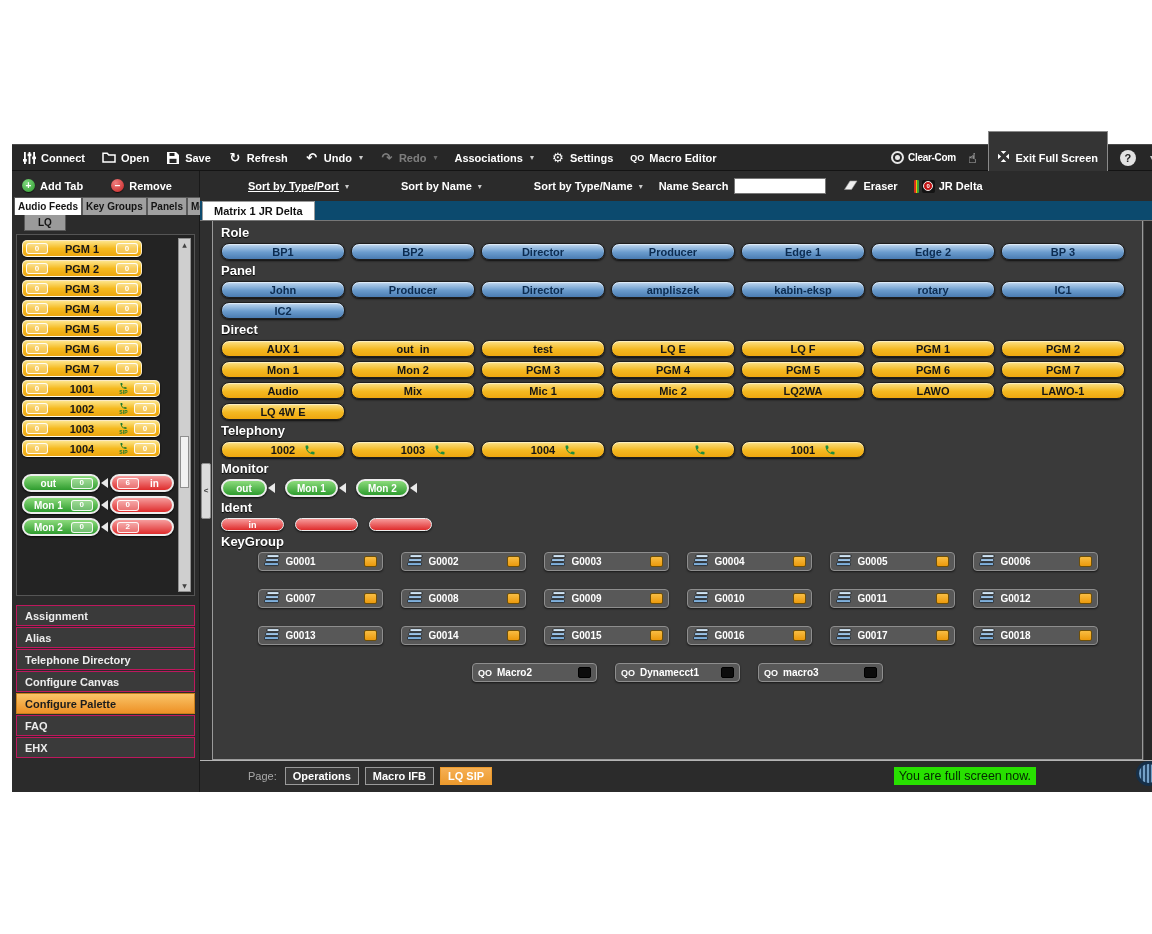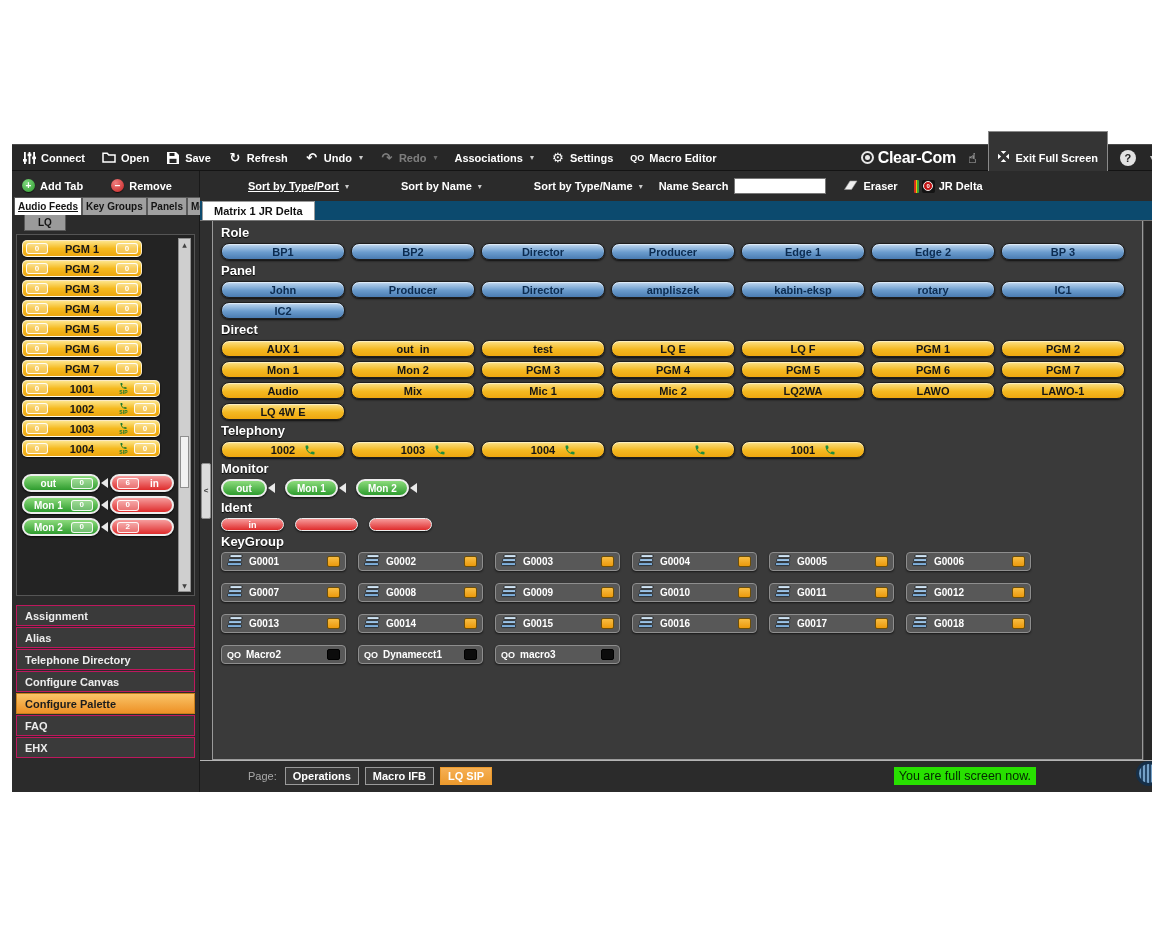--- a/index.html
+++ b/index.html
@@ -8,41 +8,41 @@
   .app { position: absolute; top: 144px; left: 12px; width: 1152px; height: 648px; background: #2f2f2f; display: flex; flex-direction: column; }
 
   
   .toolbar { height: 27px; background: #272727; border-top: 1px solid #4a4a4a; border-bottom: 1px solid #141414; display: flex; align-items: center; gap: 17px; padding: 0 10px; color: #fff; font-size: 11px; font-weight: bold; flex: none; }
   .tb-item { display: flex; align-items: center; gap: 5px; cursor: pointer; white-space: nowrap; }
   .tb-item.disabled { opacity: .4; }
   .ticon { display: inline-flex; align-items: center; justify-content: center; width: 14px; }
   .uglyph { font-family: "DejaVu Sans", sans-serif; font-size: 13px; line-height: 1; font-weight: bold; }
   .chev { font-family: "DejaVu Sans", sans-serif; font-size: 8px; color: #ccc; margin-left: 2px; }
   .tb-right { margin-left: auto; display: flex; align-items: center; gap: 12px; }
-  .brand { display: flex; align-items: center; gap: 4px; font-size: 16px; font-weight: bold; font-family: "Liberation Sans", sans-serif; letter-spacing: -.3px; }
+  .brand { display: flex; align-items: center; gap: 4px; font-size: 10px; font-weight: bold; font-family: "Liberation Sans", sans-serif; letter-spacing: -.3px; }
   .brand-circle { width: 13px; height: 13px; border-radius: 50%; border: 2px solid #e8e8e8; position: relative; }
   .brand-circle::after { content: ""; position: absolute; inset: 2px; border-radius: 50%; background: #e8e8e8; }
   .hand { font-family: "DejaVu Sans", sans-serif; font-size: 14px; color: #fff; }
   .exit-btn { display: flex; align-items: center; gap: 6px; border: 1px solid #8a8a8a; background: #343434; padding: 19px 9px; font-size: 11px; font-weight: bold; }
   .help-circle { width: 16px; height: 16px; border-radius: 50%; background: #e2e2e2; color: #222; font-size: 11px; font-weight: bold; display: flex; align-items: center; justify-content: center; }
 
   
   .body { flex: 1; display: flex; min-height: 0; }
   .sidebar { width: 188px; flex: none; background: #2b2b2b; border-right: 1px solid #191919; display: flex; flex-direction: column; padding-top: 5px; }
   .main { flex: 1; min-width: 0; display: flex; flex-direction: column; }
 
   
   .sb-actions { display: flex; gap: 28px; align-items: center; padding: 3px 10px 5px; color: #fff; font-size: 11px; font-weight: bold; }
   .sb-action { display: flex; align-items: center; gap: 5px; cursor: pointer; }
   .circle-icon { width: 13px; height: 13px; border-radius: 50%; color: #fff; font-size: 10px; font-weight: bold; display: inline-flex; align-items: center; justify-content: center; line-height: 1; box-shadow: 0 1px 1px #000a; }
   .circle-icon.add { background: radial-gradient(circle at 35% 30%, #7ed87e, #2d9a2d); }
   .circle-icon.rem { background: radial-gradient(circle at 35% 30%, #f08080, #c52020); }
   .sb-tabs { display: flex; padding-left: 2px; }
   .sb-tab { background: #a0a0a0; color: #141414; font-size: 10px; font-weight: bold; padding: 3px 3px; border: 1px solid #5a5a5a; border-bottom: none; white-space: nowrap; cursor: pointer; }
-  .sb-tab.active { background: #fff; text-decoration: underline; }
+  .sb-tab.active { background: #fff; }
   .sb-subtabs { display: flex; padding-left: 12px; }
   .sb-subtab { background: #9a9a9a; color: #141414; font-size: 10px; font-weight: bold; padding: 2px 13px; border: 1px solid #5a5a5a; border-top: none; cursor: pointer; }
   .sb-list { margin: 3px 4px 0; height: 362px; flex: none; background: #232323; border: 1px solid #555; position: relative; padding: 5px 20px 5px 5px; }
   .feed { width: 120px; height: 17px; margin-bottom: 3px; border-radius: 5px; background: linear-gradient(#fce489, #f5ba20 50%, #eda60d); border: 1px solid rgba(255,255,255,.75); box-shadow: 0 1px 2px #000c; display: flex; align-items: center; gap: 3px; padding: 0 3px; color: #181818; font-size: 11px; font-weight: bold; cursor: pointer; }
   .feed.sip { width: 138px; }
   .count-box { min-width: 22px; height: 11px; border: 1px solid rgba(255,255,255,.9); background: rgba(255,255,255,.28); border-radius: 3px; color: #fff; font-size: 8px; font-weight: bold; display: inline-flex; align-items: center; justify-content: center; line-height: 1; }
   .feed-label { flex: 1; text-align: center; }
   .sip-wrap { display: none; flex-direction: column; align-items: center; line-height: 1; width: 15px; }
   .feed.sip .sip-wrap { display: flex; }
   .sip-txt { font-size: 5px; color: #1b7a2f; font-weight: bold; letter-spacing: .2px; }
@@ -82,21 +82,21 @@
   .content-scroll { width: 9px; flex: none; background: #282828; border-left: 1px solid #4a4a4a; }
   .section-title { color: #fff; font-size: 13px; font-weight: bold; margin: 2px 0 3px; text-shadow: 0 1px 1px #000; }
   .btn-row { display: flex; flex-wrap: wrap; gap: 4px 6px; margin-bottom: 3px; }
   .btn { width: 124px; height: 17px; border-radius: 8px; border: 1px solid #1e1e1e; box-shadow: 0 1px 2px #000b, inset 0 1px 1px rgba(255,255,255,.55); display: flex; align-items: center; justify-content: center; font-size: 11px; font-weight: bold; white-space: pre; cursor: pointer; position: relative; }
   .btn.blue { background: linear-gradient(#c2d9f0, #6b9ccd 55%, #4a7cb2); color: #0c2c51; }
   .btn.yellow { background: linear-gradient(#fbe187, #f4b922 55%, #eea70f); color: #161616; }
   .tel-icon { position: absolute; right: 28px; top: 2px; display: inline-flex; }
   .m-gpill { min-width: 46px; height: 18px; border-radius: 9px; border: 2px solid #ededed; box-shadow: 0 1px 2px #000c; background: linear-gradient(#8cdb7c, #2e9c2e); color: #fff; font-size: 10px; font-weight: bold; display: flex; align-items: center; justify-content: center; padding: 0 10px; cursor: pointer; }
   .mon-wrap { display: flex; align-items: center; margin-right: 2px; }
   .ident-pill { width: 63px; height: 13px; border-radius: 7px; border: 1.5px solid #ededed; box-shadow: 0 1px 2px #000c; background: linear-gradient(#f79b9b, #df2c2c); color: #fff; font-size: 9px; font-weight: bold; display: flex; align-items: center; justify-content: center; margin-right: 5px; cursor: pointer; }
-  .kg-wrap { display: flex; flex-wrap: wrap; gap: 12px; }
+  .kg-wrap { display: flex; flex-wrap: wrap; gap: 18px; justify-content: center; }
   .kg-item { width: 125px; height: 19px; background: #585858; border: 1px solid #8e8e8e; border-radius: 4px; box-shadow: 0 1px 2px #0009; display: flex; align-items: center; gap: 5px; padding: 0 5px; color: #fff; font-size: 10px; font-weight: bold; cursor: pointer; }
   .kg-label { flex: 1; white-space: nowrap; overflow: hidden; }
   .kg-sq { width: 13px; height: 11px; border-radius: 2px; background: linear-gradient(#f8bd43, #ec9a0c); border: 1px solid #6e4f08; flex: none; }
   .kg-macro-icon { display: none; font-size: 9px; font-weight: bold; letter-spacing: 0; }
   .kg-item.macro .kg-macro-icon { display: inline; }
   .kg-item.macro .kg-sq { background: #0c0c0c; border-color: #000; }
 
   
   .footer { height: 32px; flex: none; background: #2b2b2b; border-top: 1px solid #b5b5b5; display: flex; align-items: center; gap: 8px; padding: 0 10px 2px 48px; position: relative; }
   .page-label { color: #a8a8a8; font-size: 11px; }

